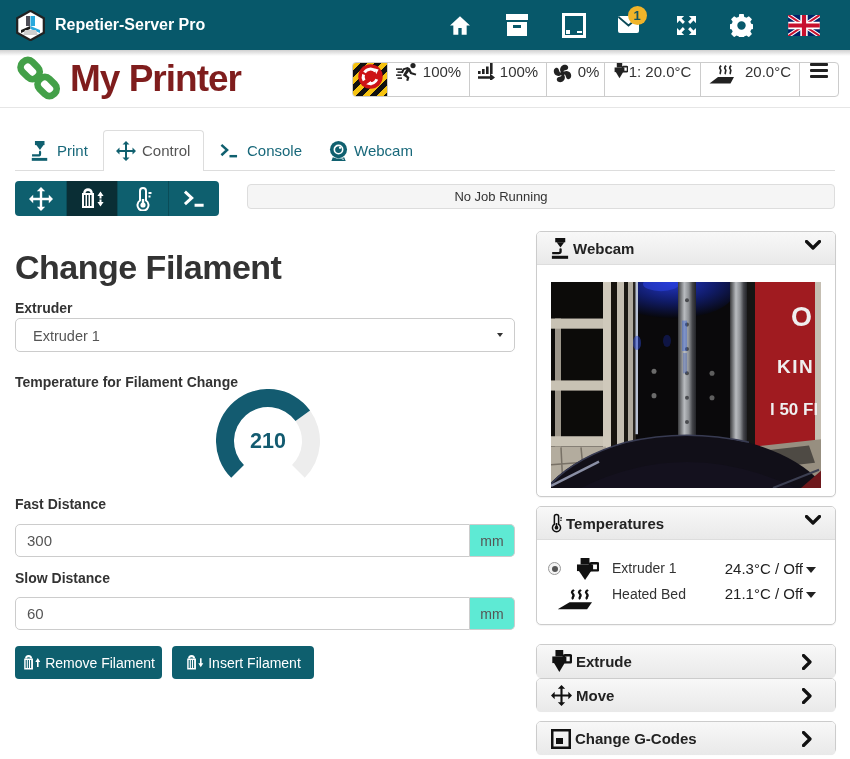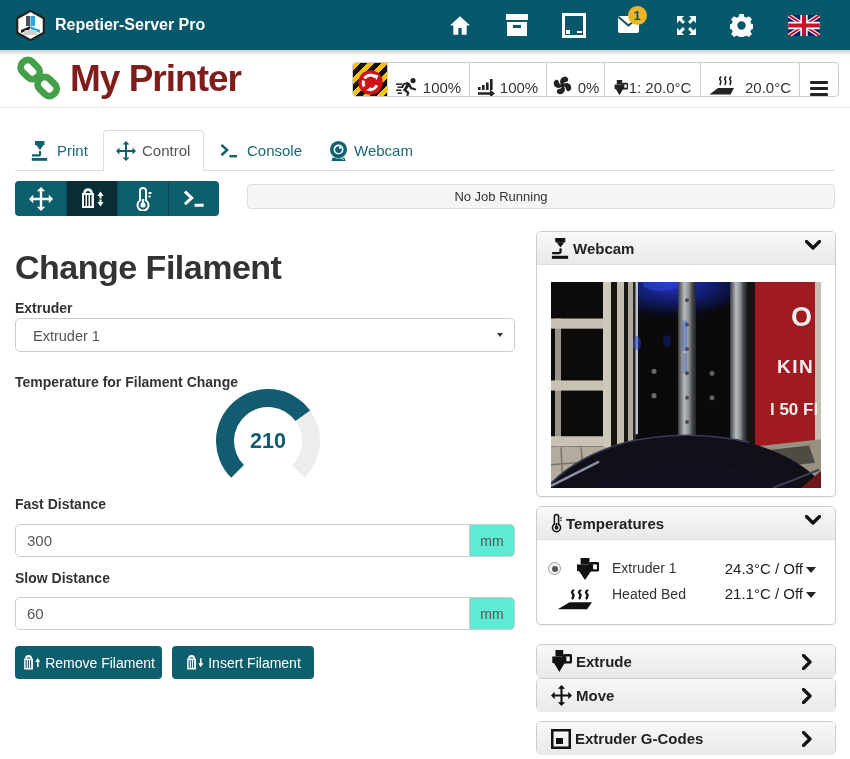--- a/index.html
+++ b/index.html
@@ -8,21 +8,21 @@
 .abs { position:absolute; }
 
 #navbar { position:absolute; left:0; top:0; width:850px; height:54px; background:#07586a; }
 #brand { position:absolute; left:55px; top:0; height:50px; line-height:50px; color:#fff; font-size:16px; font-weight:bold; }
 .navicon { position:absolute; top:0; height:50px; display:flex; align-items:center; justify-content:center; }
 
 #hdrshadow { position:absolute; left:0; top:50px; width:850px; height:6px; background:linear-gradient(#d0d0d0,#ffffff); }
 #myprinter { position:absolute; left:70px; top:58px; font-size:37px; font-weight:bold; color:#7f1d1d; letter-spacing:-1px; }
 
 #statusbar { position:absolute; left:352px; top:62px; height:35px; display:flex; border:1px solid #ccc; border-radius:4px; background:#fff; }
-.seg { height:33px; display:flex; align-items:flex-end; justify-content:center; border-left:1px solid #ccc; font-size:15px; color:#333; }
+.seg { height:33px; display:flex; align-items:flex-start; justify-content:center; border-left:1px solid #ccc; font-size:15px; color:#333; }
 .seg:first-child { border-left:none; }
 
 #tabrow { position:absolute; left:15px; top:130px; width:820px; height:41px; border-bottom:1px solid #ddd; }
 .tab { position:absolute; top:0; height:41px; display:flex; align-items:center; font-size:15px; color:#18687a; }
 #tab-active { position:absolute; left:88px; top:0; width:101px; height:41px; background:#fff; border:1px solid #ddd; border-bottom:none; border-radius:4px 4px 0 0; }
 
 #btngroup { position:absolute; left:15px; top:181px; height:35px; display:flex; border-radius:4px; overflow:hidden; }
 .tbtn { width:51px; height:35px; background:#0e5f6e; display:flex; align-items:center; justify-content:center; border-left:1px solid #0a4c58; }
 .tbtn:first-child { border-left:none; }
 .tbtn.active { background:#0a2e35; }
@@ -489,20 +489,20 @@
         </svg>
   </div>
 </div>
 
 <div class="panel closed" style="top:721px;height:33px">
   <div class="phead">
     <svg width="20" height="20" viewBox="0 0 20 20" style="margin-left:14px">
           <path fill="#111" d="M0 0 h20 v20 h-20 z M2.5 2.5 v15 h15 v-15 z" fill-rule="evenodd"></path>
           <rect x="5" y="9" width="7" height="6" fill="#111"></rect>
         </svg>
-    <div class="ptitle">Extruder G-Codes</div>
+    <div class="ptitle">Change G-Codes</div>
     <svg class="chev" style="top:9px;right:22px" width="11" height="16" viewBox="0 0 11 16">
           <path d="M1.5 1.5 L8 8 L1.5 14.5" fill="none" stroke="#111" stroke-width="3.2" stroke-linecap="round" stroke-linejoin="round"></path>
         </svg>
   </div>
 </div>
 
 </div>
 
 </body></html>

